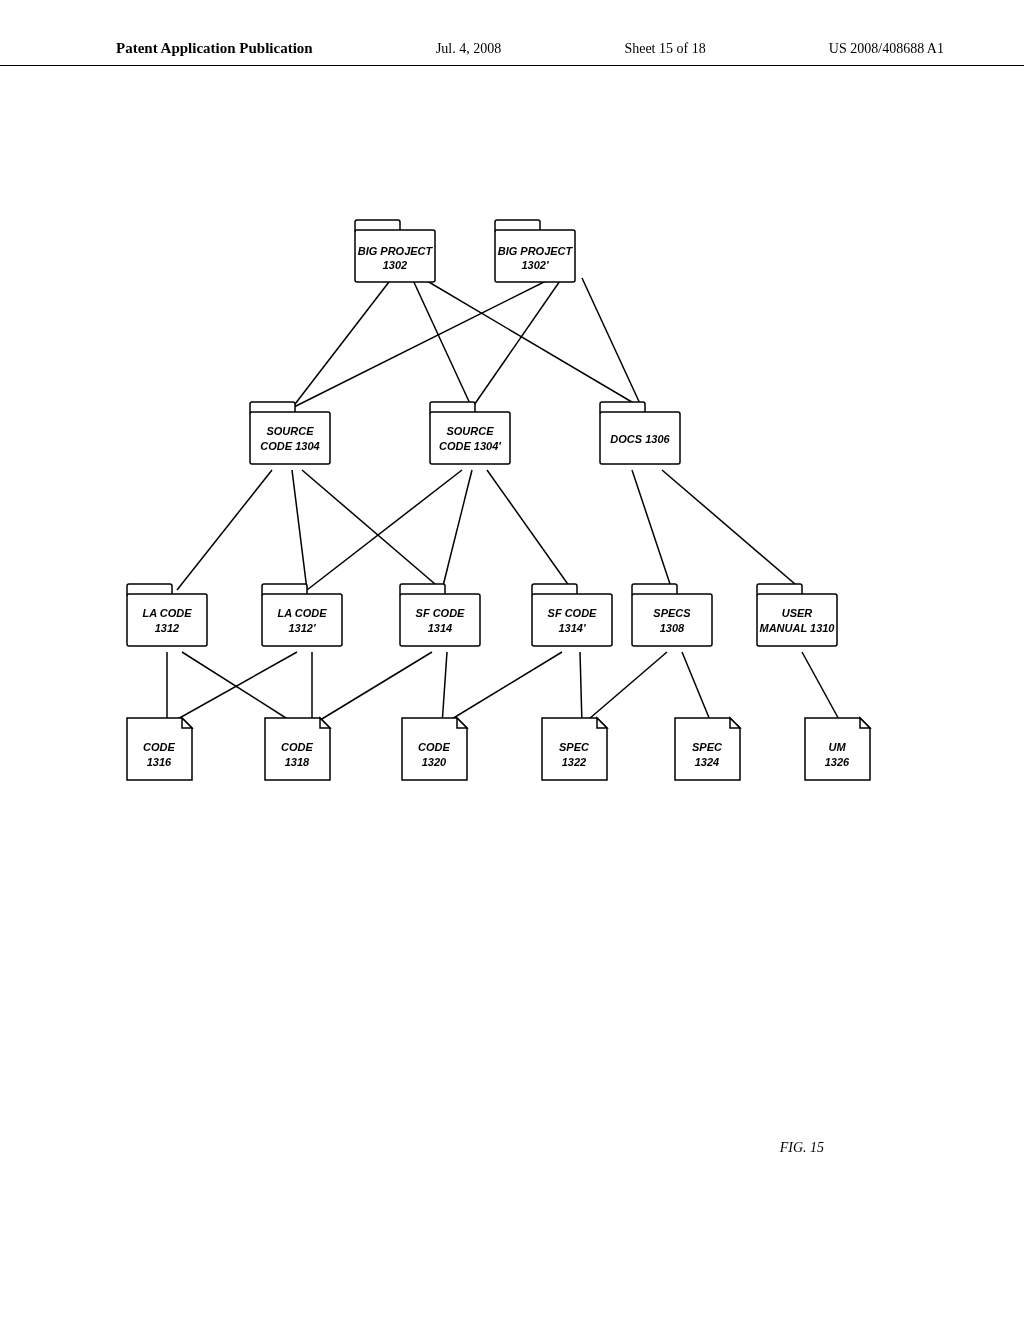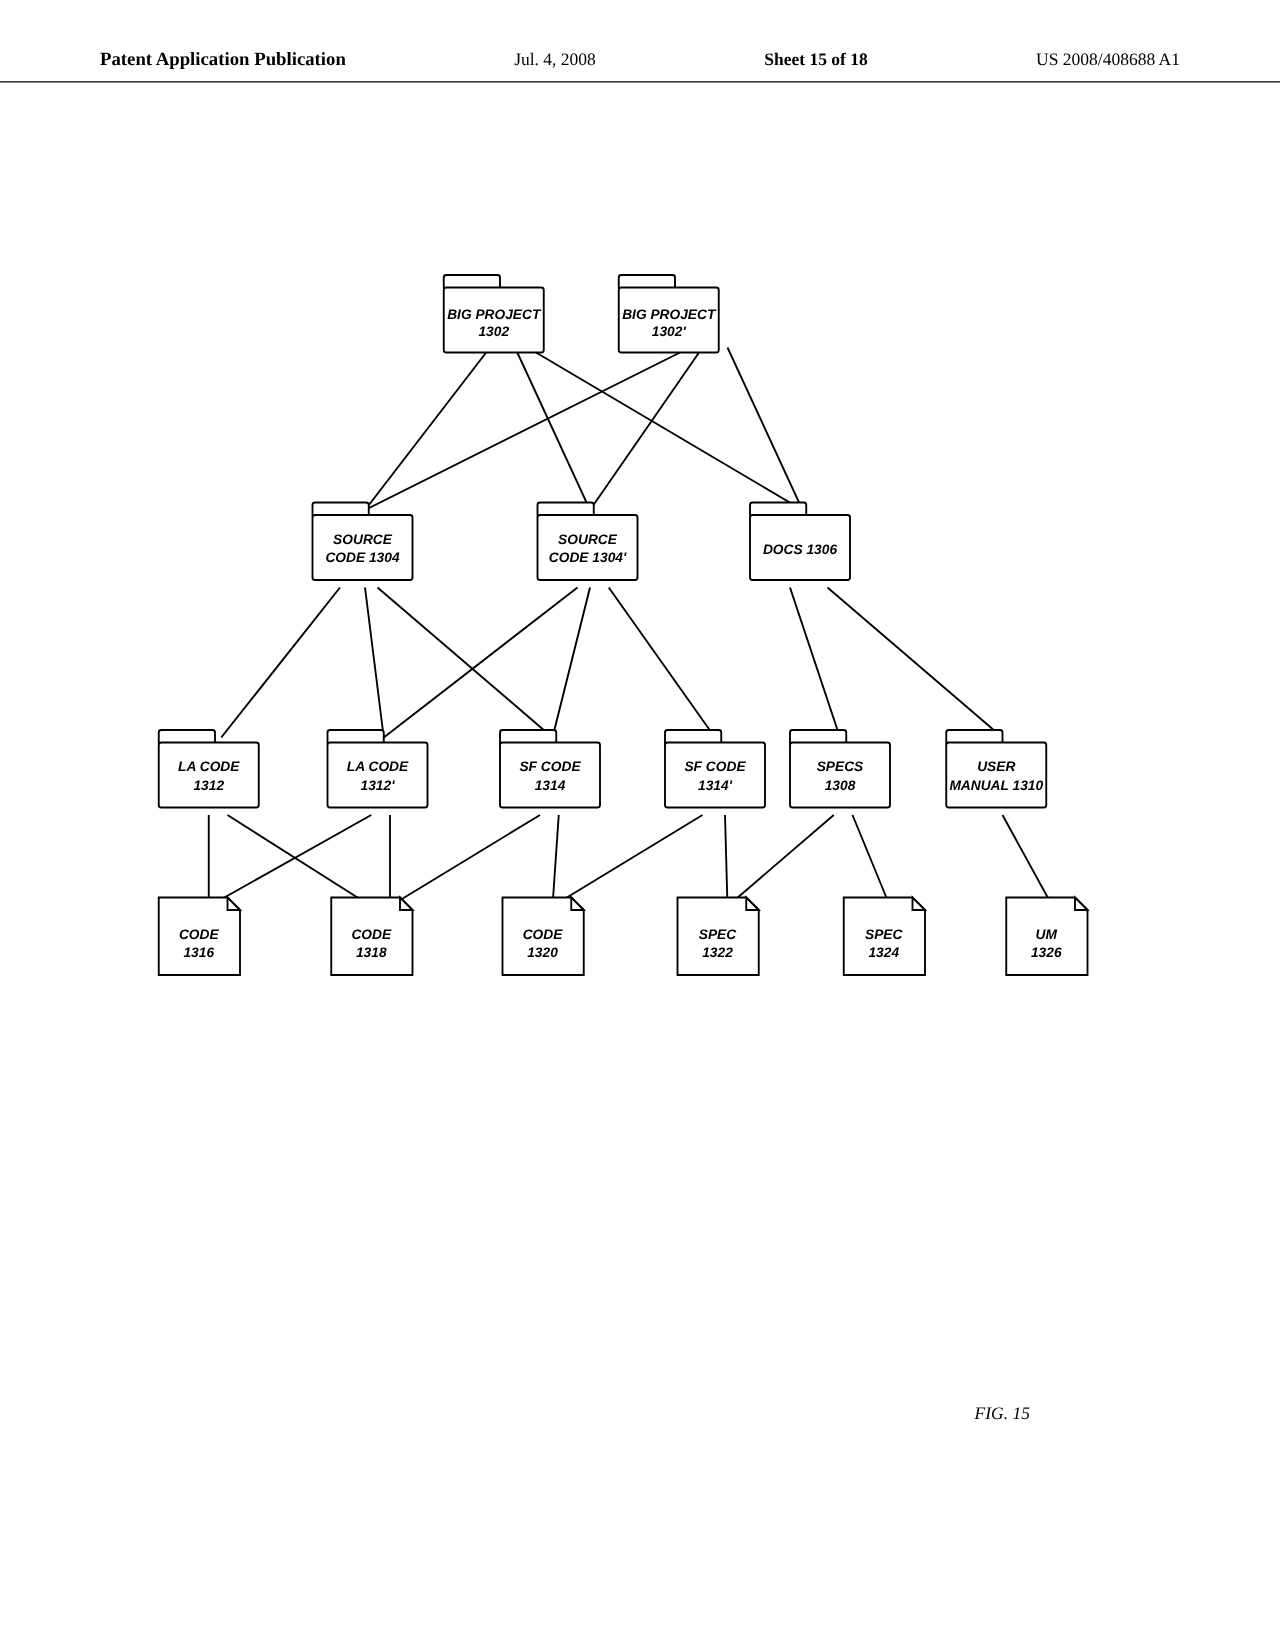--- a/index.html
+++ b/index.html
@@ -17,27 +17,27 @@
       display: flex;
       justify-content: space-between;
       align-items: baseline;
       padding: 40px 80px 0 80px;
       border-bottom: 1px solid #000;
       padding-bottom: 8px;
     }
     .header-left {
       font-weight: bold;
       font-size: 15px;
+      margin-left: 36px;
     }
     .header-center {
       font-size: 14px;
     }
     .header-sheet {
       font-size: 14px;
-      font-weight: bold;
     }
     .header-right {
       font-size: 14px;
     }
 
     
     .diagram-container {
       position: absolute;
       top: 160px;
       left: 50%;
@@ -67,21 +67,21 @@
       font-family: 'Arial', sans-serif;
       font-size: 11px;
       font-weight: bold;
       text-anchor: middle;
       dominant-baseline: middle;
     }
 
     
     .fig-caption {
       position: absolute;
-      bottom: 180px;
+      bottom: 164px;
       right: 200px;
       font-size: 14px;
       font-style: italic;
       margin-left: 20px;
     }
   </style>
 </head>
 <body>
 
 <div class="header">

